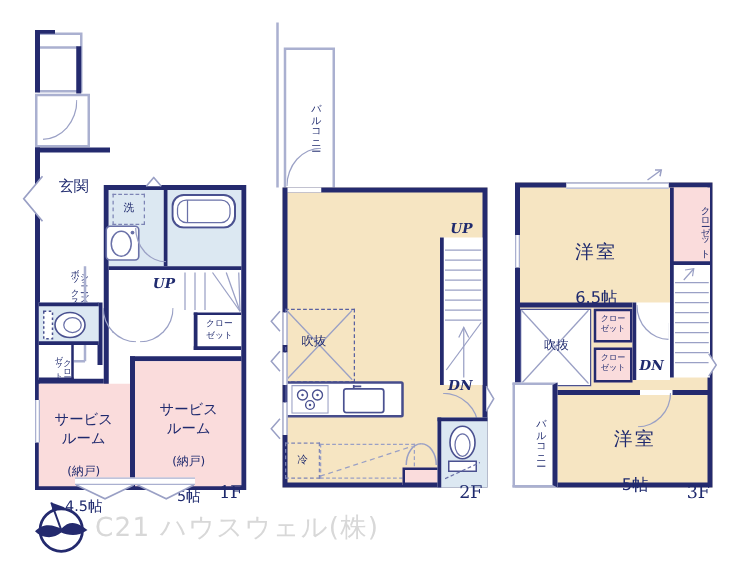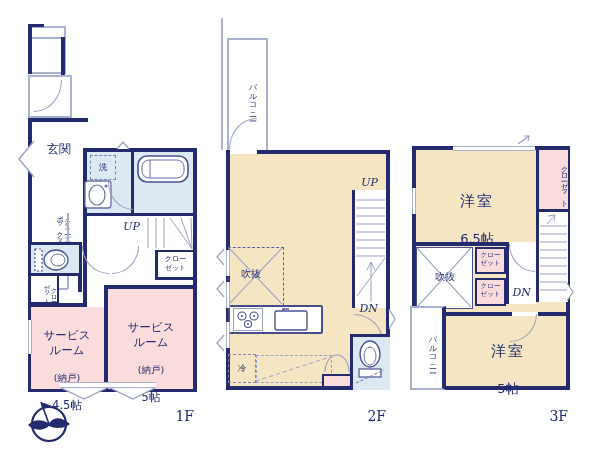--- a/index.html
+++ b/index.html
@@ -16,23 +16,23 @@
   .lbl{position:absolute;color:#1f2a6e;white-space:pre-line;text-align:center;line-height:1.25;}
   .vtext{writing-mode:vertical-rl;text-orientation:upright;letter-spacing:1px;line-height:1.05;}
   .arc{position:absolute;box-sizing:border-box;border:1.5px solid #9aa0c5;background:transparent;}
   .arc-tl{border-right:none;border-bottom:none;border-radius:100% 0 0 0;}
   .arc-tr{border-left:none;border-bottom:none;border-radius:0 100% 0 0;}
   .arc-bl{border-top:none;border-right:none;border-radius:0 0 0 100%;}
   .arc-br{border-top:none;border-left:none;border-radius:0 0 100% 0;}
   .dashed{position:absolute;box-sizing:border-box;border:1.5px dashed #7d84b5;}
   .win{position:absolute;box-sizing:border-box;background:#fff;border-top:1.5px solid #aab0d0;border-bottom:1.5px solid #aab0d0;}
   .winv{position:absolute;box-sizing:border-box;background:#fff;border-left:1.5px solid #aab0d0;border-right:1.5px solid #aab0d0;}
-  .updn{position:absolute;font-family:"DejaVu Serif",serif;font-style:italic;font-weight:normal;
+  .updn{position:absolute;font-family:"DejaVu Serif",serif;font-style:italic;font-weight:bold;
         font-size:11px;color:#1f2a6e;text-align:right;}
-  .flabel{position:absolute;font-family:"DejaVu Serif",serif;font-size:14px;color:#1f2a6e;text-align:right;margin-top:22px;}
+  .flabel{position:absolute;font-family:"DejaVu Serif",serif;font-size:14px;color:#1f2a6e;text-align:right;}
   .rl-name{display:block;white-space:pre-line;}
   .rl-note{display:block;white-space:pre-line;}
   .rl-size{display:block;white-space:pre-line;}
   svg{display:block;}
   #brand-text{position:absolute;left:76px;top:408px;width:300px;font-size:21px;letter-spacing:1px;color:#d8d8d8;}
 </style>
 </head>
 <body>
 
 <div id="canvas">
@@ -294,14 +294,15 @@
 
     <div class="flabel" style="left:542px;top:386px;width:26px;">3F</div>
   </div>
 
   <svg class="abs" style="left:24px;top:397px;" width="48" height="48" viewBox="0 0 48 48">
     <circle cx="25" cy="27" r="17" fill="none" stroke="#242a6e" stroke-width="2.2"></circle>
     <line x1="25" y1="27" x2="17" y2="5" stroke="#242a6e" stroke-width="1.6"></line>
     <polygon points="17,5 28,9 18,12" fill="#242a6e"></polygon>
     <path d="M4 28 C 12 20, 20 24, 25 26 C 33 17, 41 23, 46 27 C 38 33, 30 31, 25 29 C 18 35, 9 33, 4 28 Z" fill="#242a6e"></path>
   </svg>
+  <div id="brand-text">C21 ハウスウェル(株)</div>
 
 </div>
 
 </body></html>

